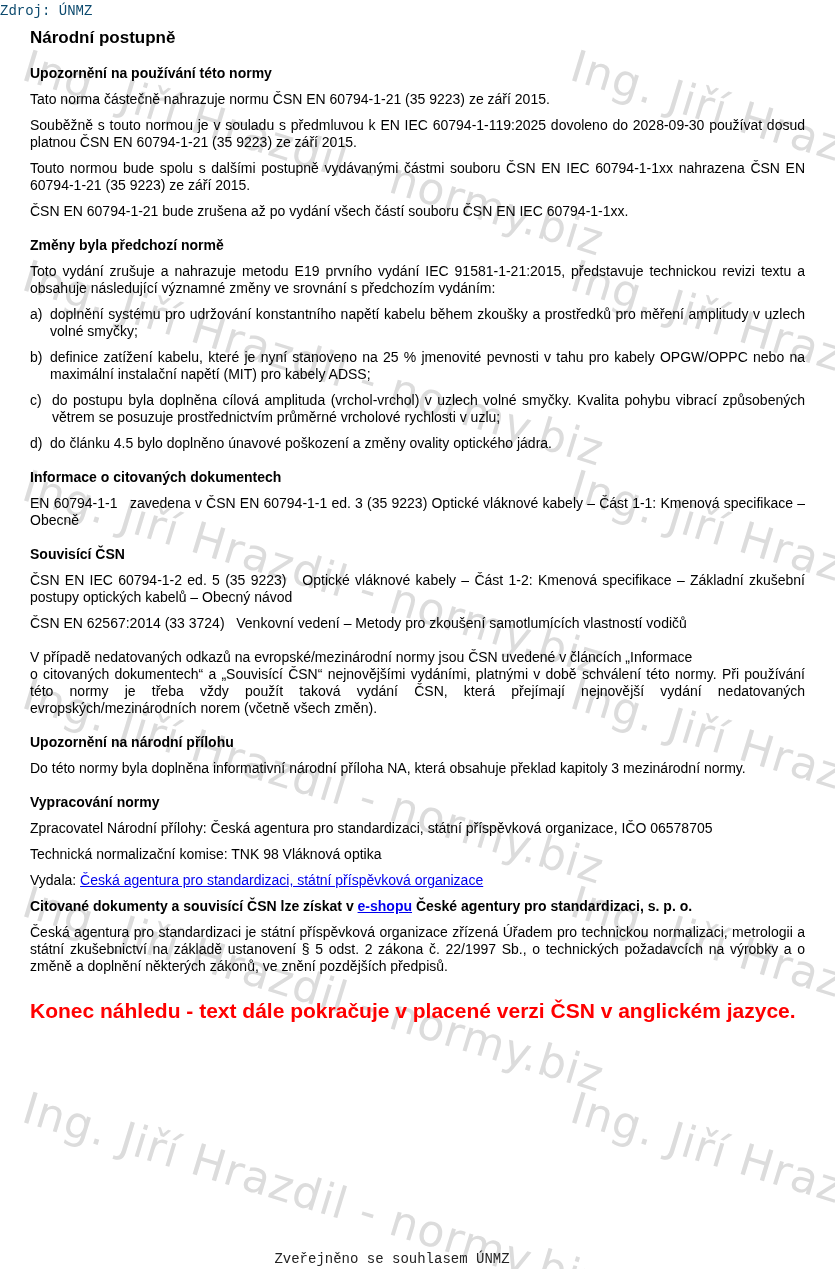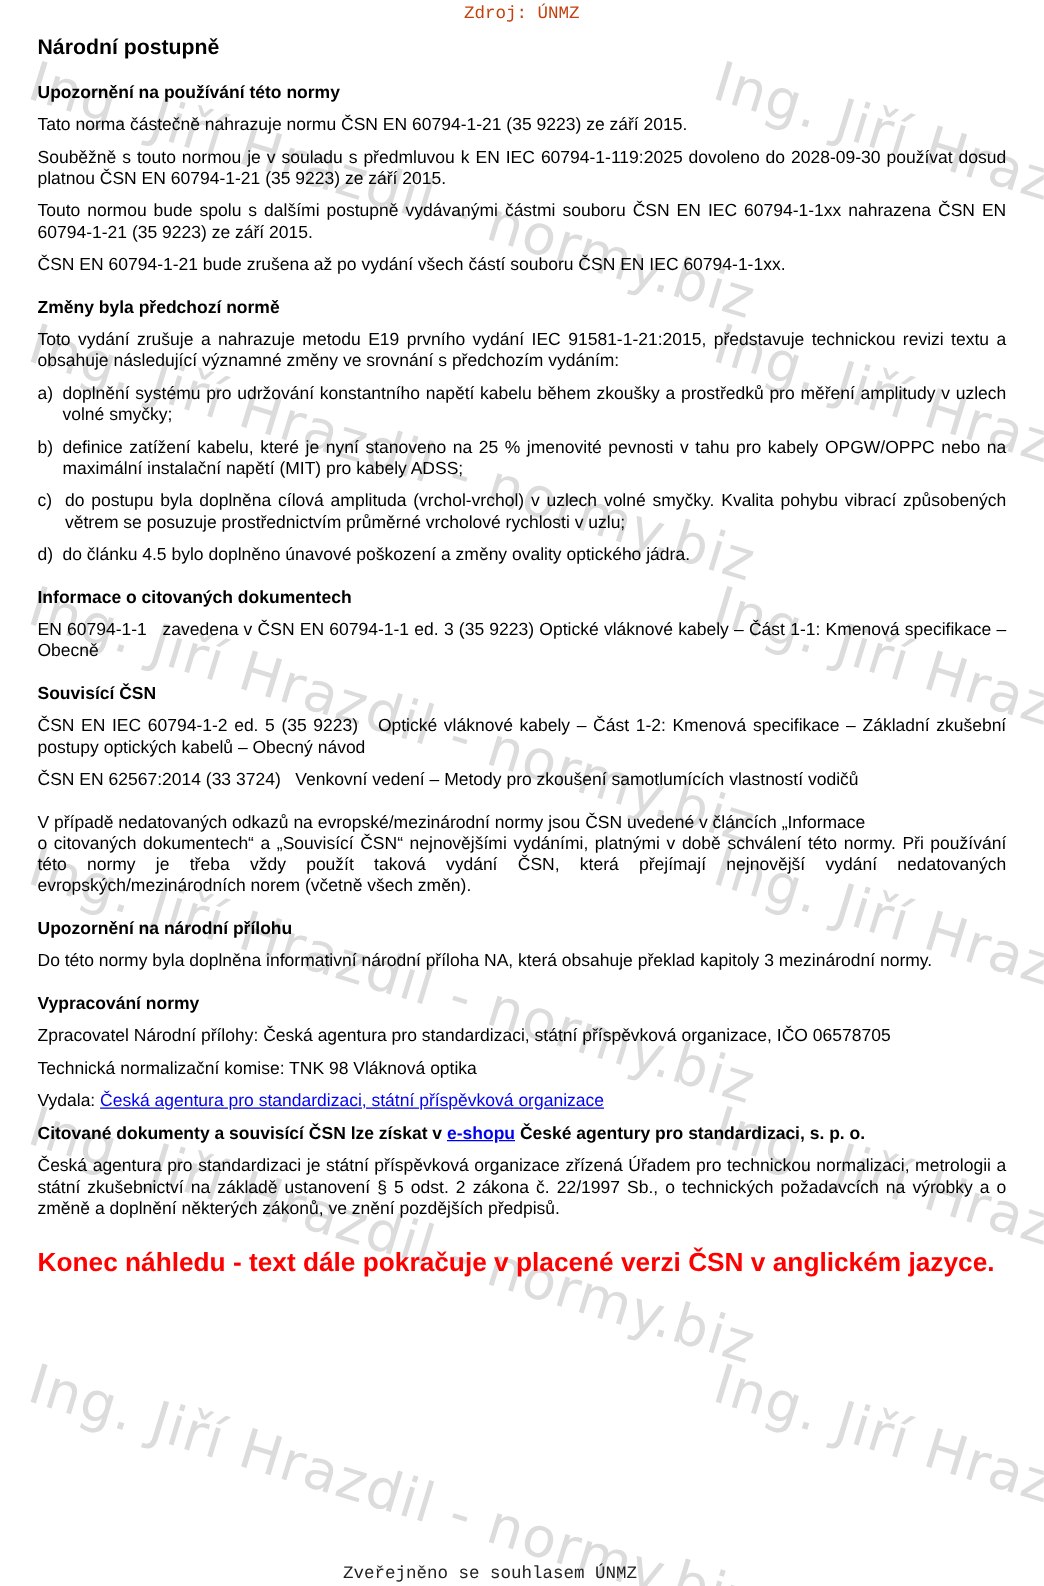--- a/index.html
+++ b/index.html
@@ -8,22 +8,22 @@
     font-family: "Liberation Sans", sans-serif; color: #000;
   }
   .watermarks { position: absolute; left: 0; top: 0; width: 835px; height: 1269px; pointer-events: none; z-index: 0; }
   .wm {
     position: absolute; white-space: nowrap;
     font-family: "DejaVu Sans", sans-serif; font-size: 44px; color: #dcdcdc;
     transform-origin: 0 0; transform: rotate(17deg);
     letter-spacing: 1px;
   }
   .header-src {
-    position: absolute; top: 3px; left: 0; width: 835px; text-align: center;
-    font-family: "Liberation Mono", monospace; font-size: 14px; color: #c2410c;
+    position: absolute; top: 3px; left: 0; width: 835px; text-align: left;
+    font-family: "Liberation Mono", monospace; font-size: 14px; color: #0c4a6e;
     z-index: 1;
   }
   .footer-src {
     position: absolute; top: 1251px; left: 0; width: 784px; text-align: center;
     font-family: "Liberation Mono", monospace; font-size: 14px; color: #222;
     z-index: 1;
   }
   .doc { position: absolute; left: 30px; top: 26px; width: 775px; z-index: 1; font-size: 14px; line-height: 17px; }
   .doc-title { font-size: 17px; font-weight: bold; margin: 2px 0 17px 0; line-height: 20px; }
   .h2 { font-size: 14px; font-weight: bold; margin: 0 0 9px 0; }

